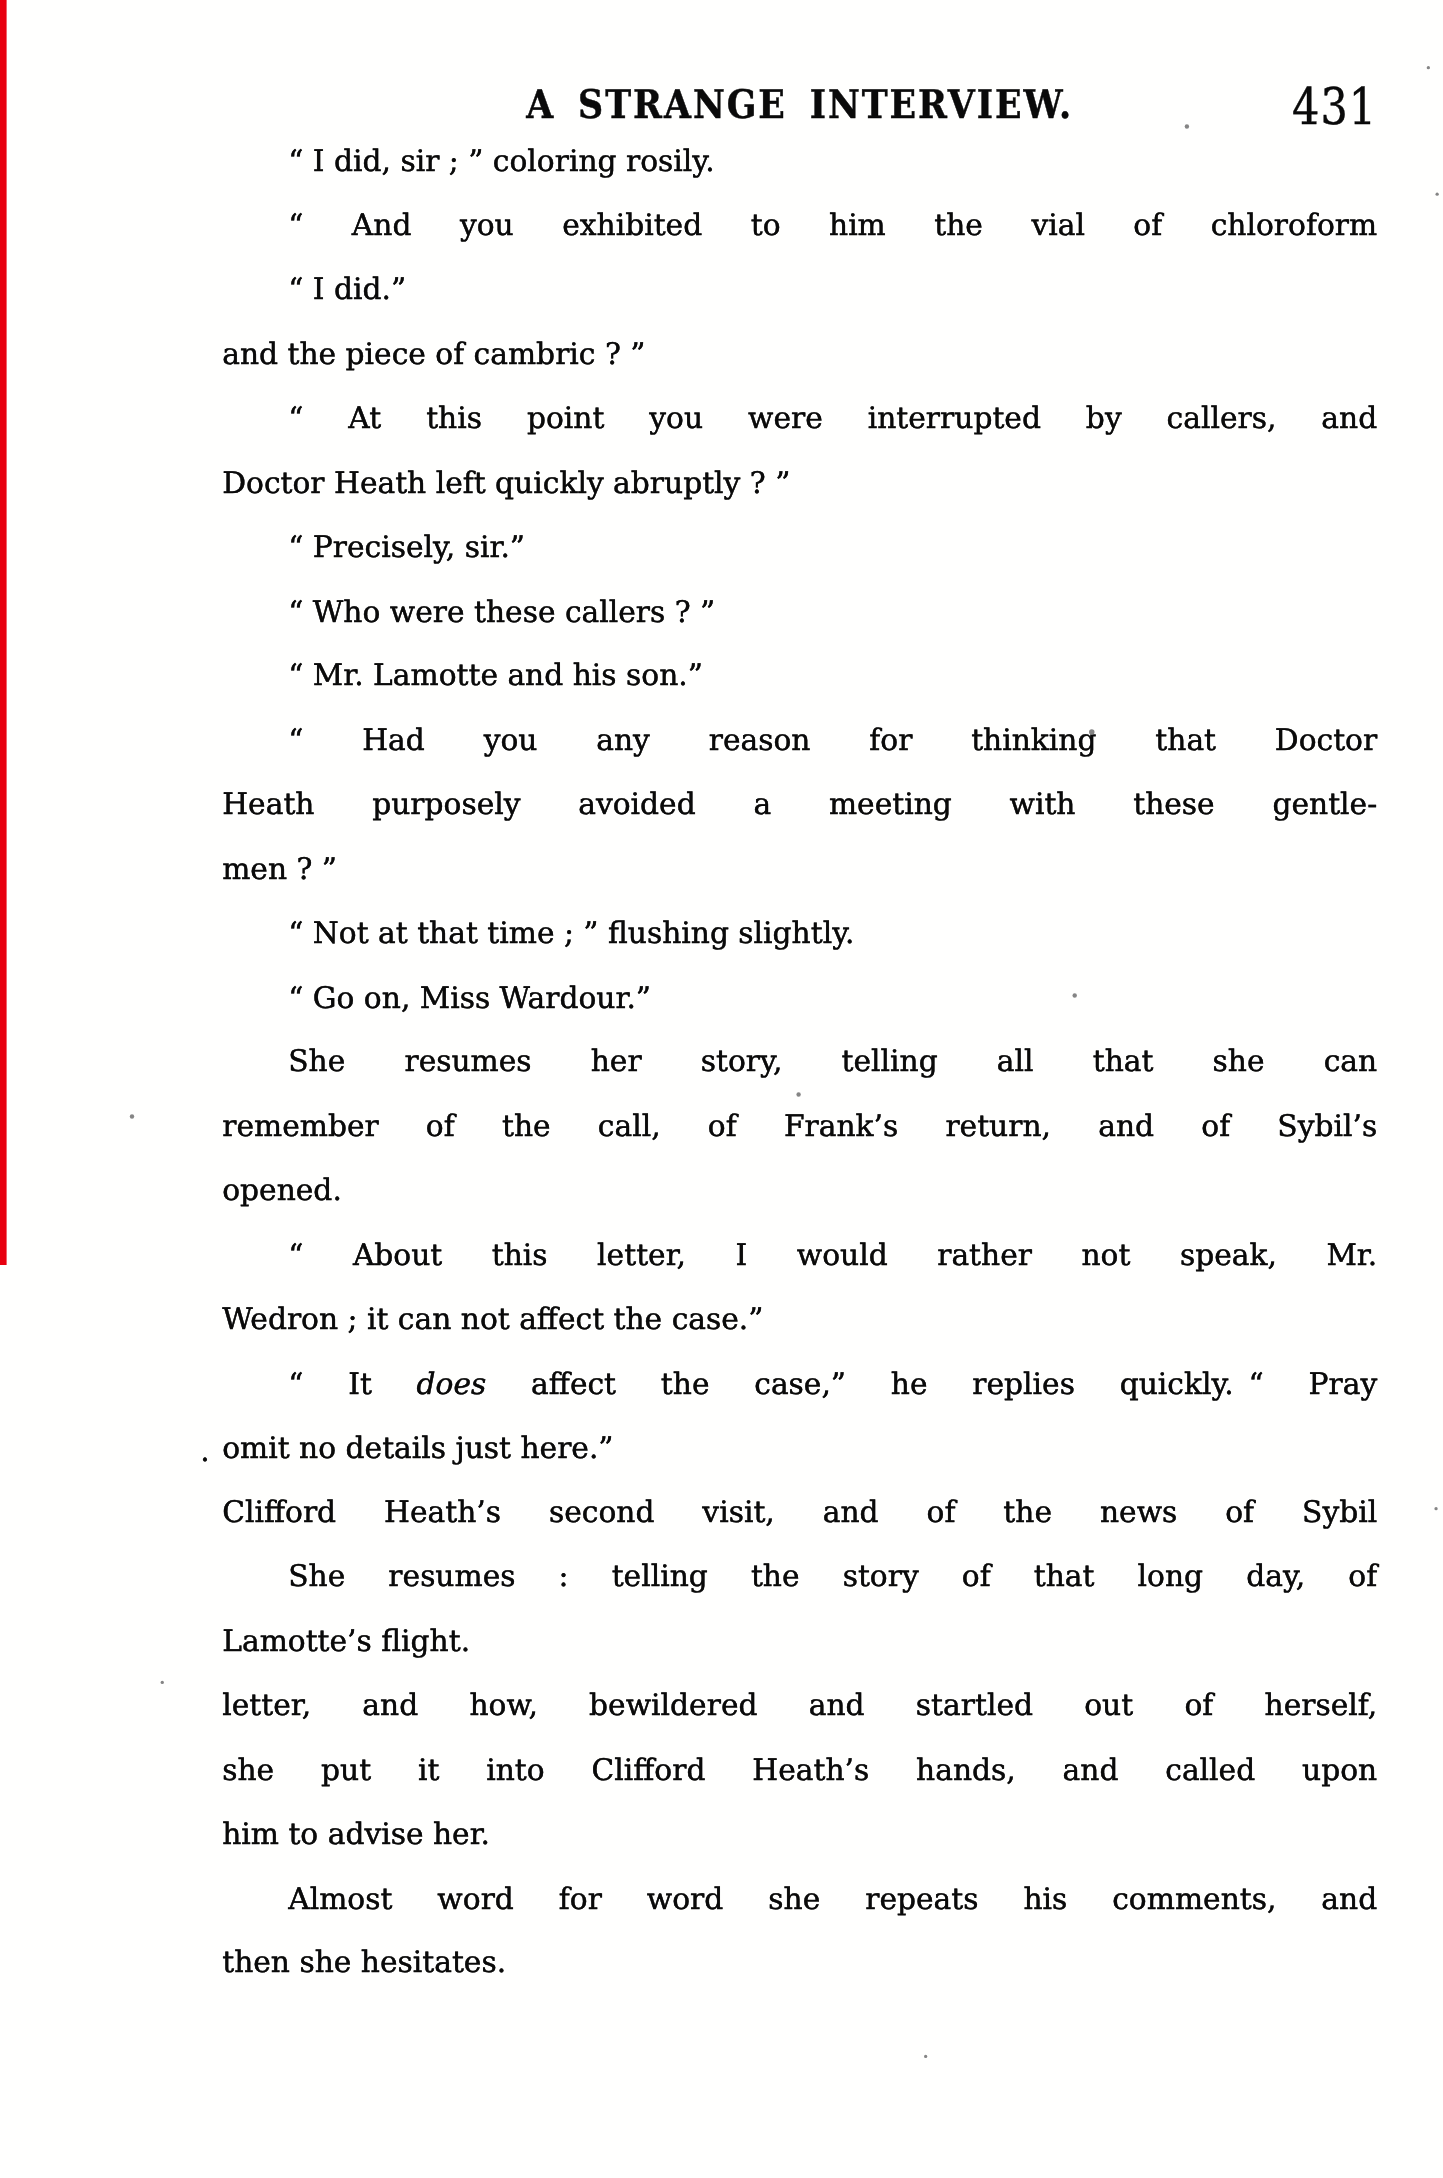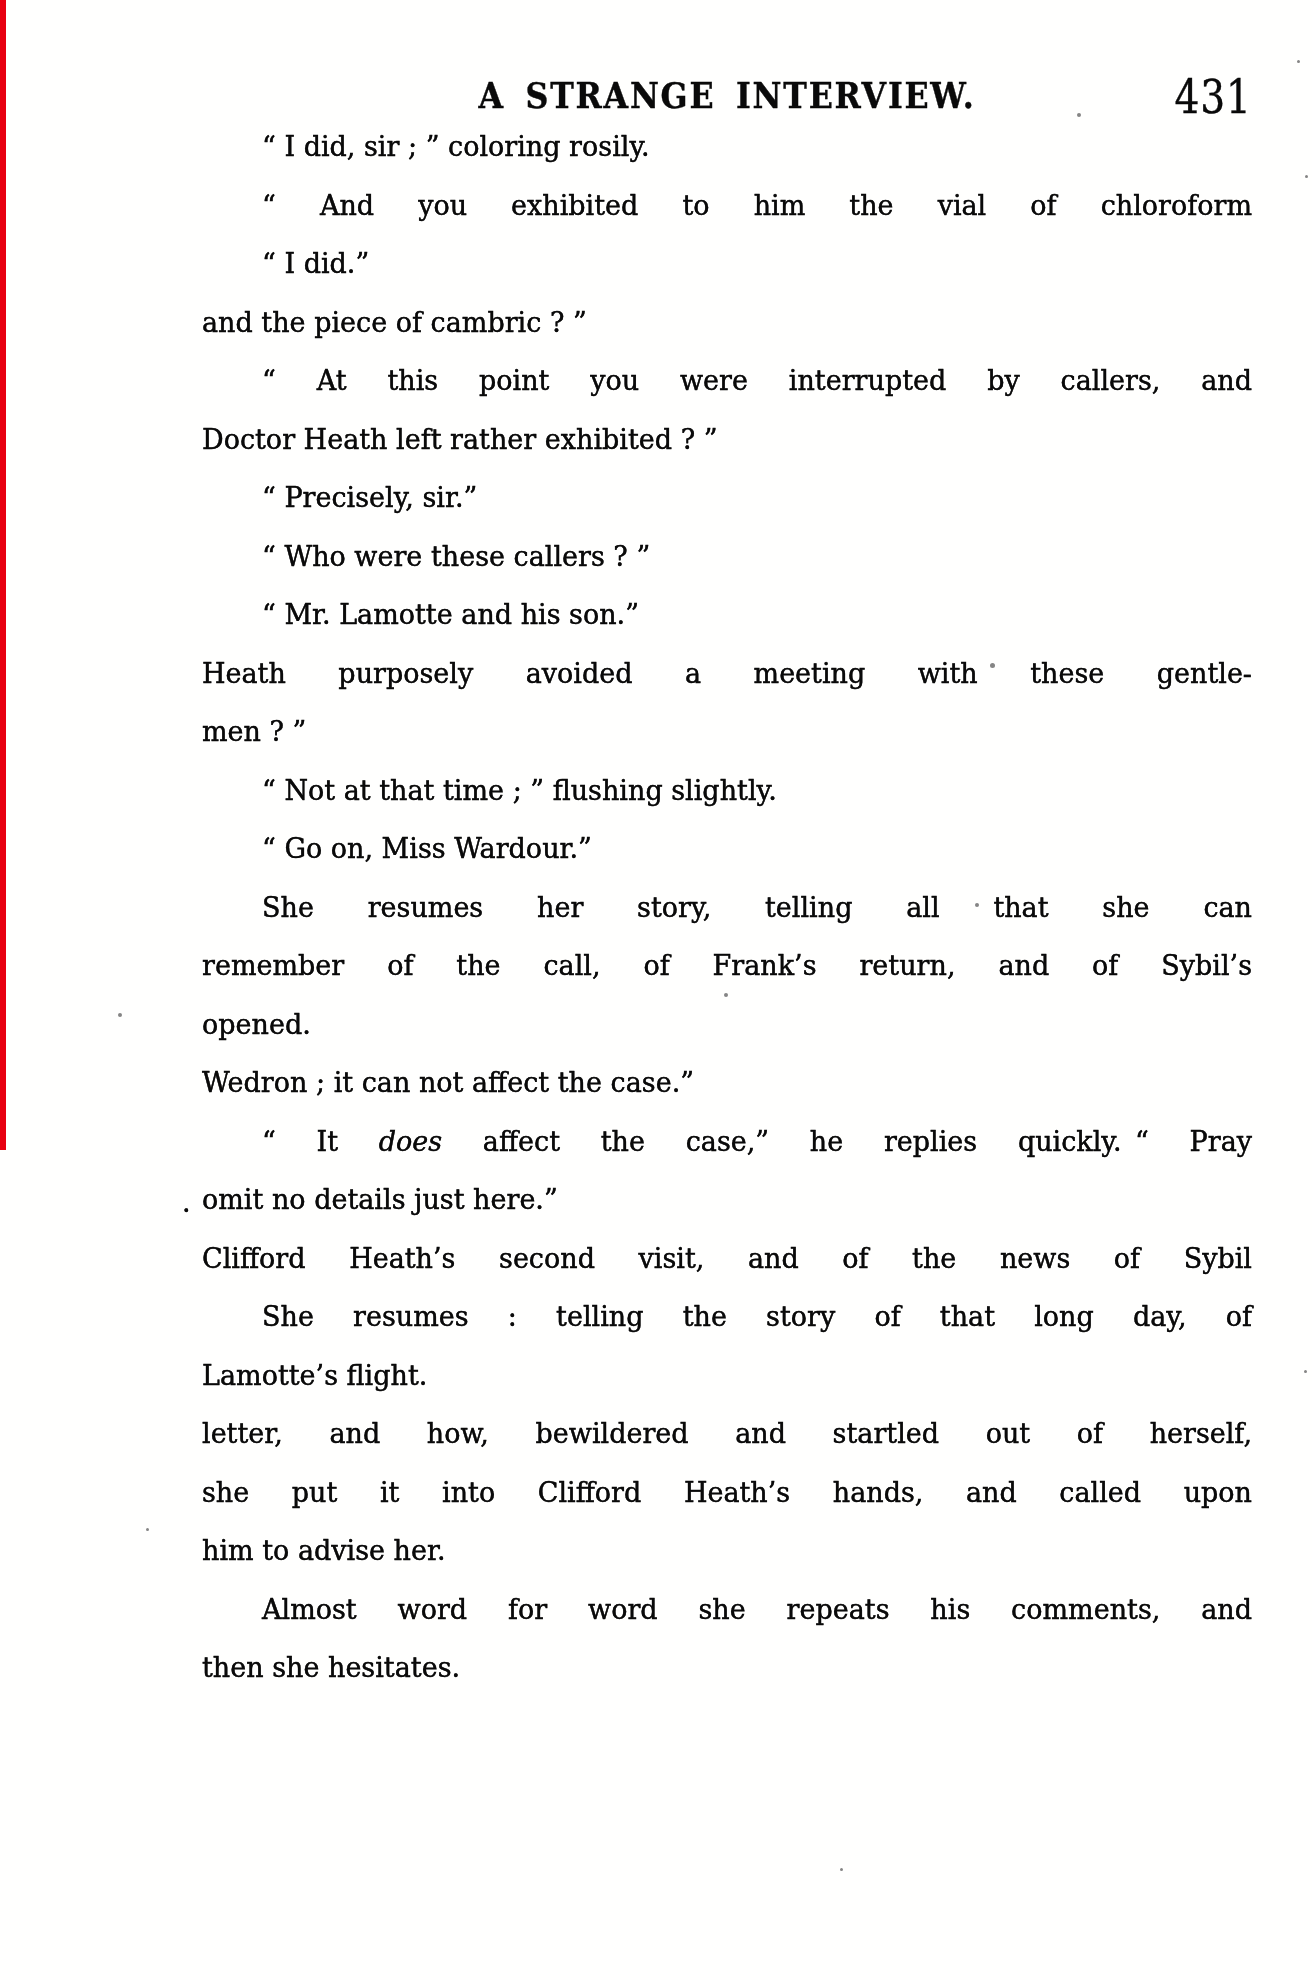--- a/index.html
+++ b/index.html
@@ -70,31 +70,33 @@
     <div class="head-title">A STRANGE INTERVIEW.</div>
     <div class="page-number">431</div>
   </header>
 
   <main class="body-text">
       <div class="line indent">“ I did, sir ; ” coloring rosily.</div>
       <div class="line indent justify">“ And you exhibited to him the vial of chloroform</div>
       <div class="line indent">“ I did.”</div>
       <div class="line">and the piece of cambric ? ”</div>
       <div class="line indent justify">“ At this point you were interrupted by callers, and</div>
-      <div class="line">Doctor Heath left rather exhibited ? ”</div>
+      <div class="line">Doctor Heath left quickly abruptly ? ”</div>
       <div class="line indent">“ Precisely, sir.”</div>
       <div class="line indent">“ Who were these callers ? ”</div>
       <div class="line indent">“ Mr. Lamotte and his son.”</div>
+      <div class="line indent justify">“ Had you any reason for thinking that Doctor</div>
       <div class="line justify">Heath purposely avoided a meeting with these gentle-</div>
       <div class="line">men ? ”</div>
       <div class="line indent">“ Not at that time ; ” flushing slightly.</div>
       <div class="line indent">“ Go on, Miss Wardour.”</div>
       <div class="line indent justify">She resumes her story, telling all that she can</div>
       <div class="line justify">remember of the call, of Frank’s return, and of Sybil’s</div>
       <div class="line">opened.</div>
+      <div class="line indent justify">“ About this letter, I would rather not speak, Mr.</div>
       <div class="line">Wedron ; it can not affect the case.”</div>
       <div class="line indent justify"><span>“ It </span><span class="italic">does</span><span> affect the case,” he replies quickly. “ Pray</span></div>
       <div class="line"><span class="pre-mark">.</span>omit no details just here.”</div>
       <div class="line justify">Clifford Heath’s second visit, and of the news of Sybil</div>
       <div class="line indent justify">She resumes : telling the story of that long day, of</div>
       <div class="line">Lamotte’s flight.</div>
       <div class="line justify">letter, and how, bewildered and startled out of herself,</div>
       <div class="line justify">she put it into Clifford Heath’s hands, and called upon</div>
       <div class="line">him to advise her.</div>
       <div class="line indent justify">Almost word for word she repeats his comments, and</div>

